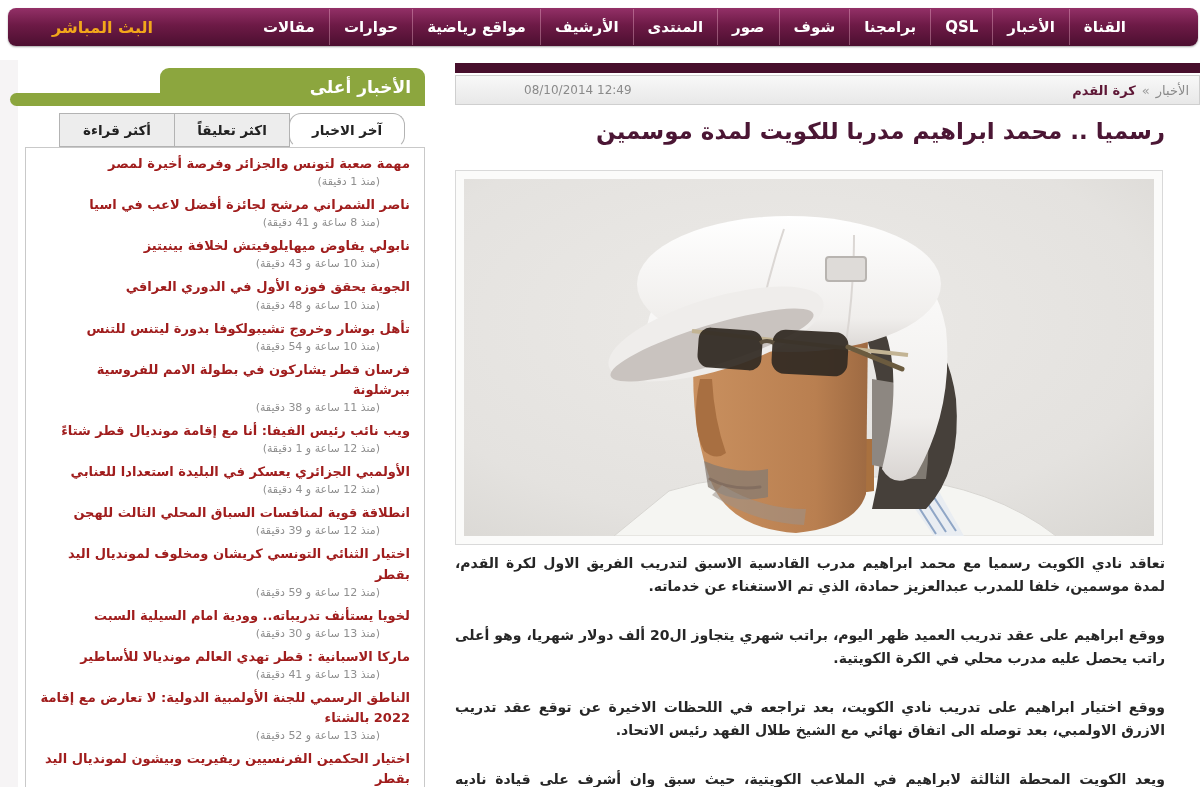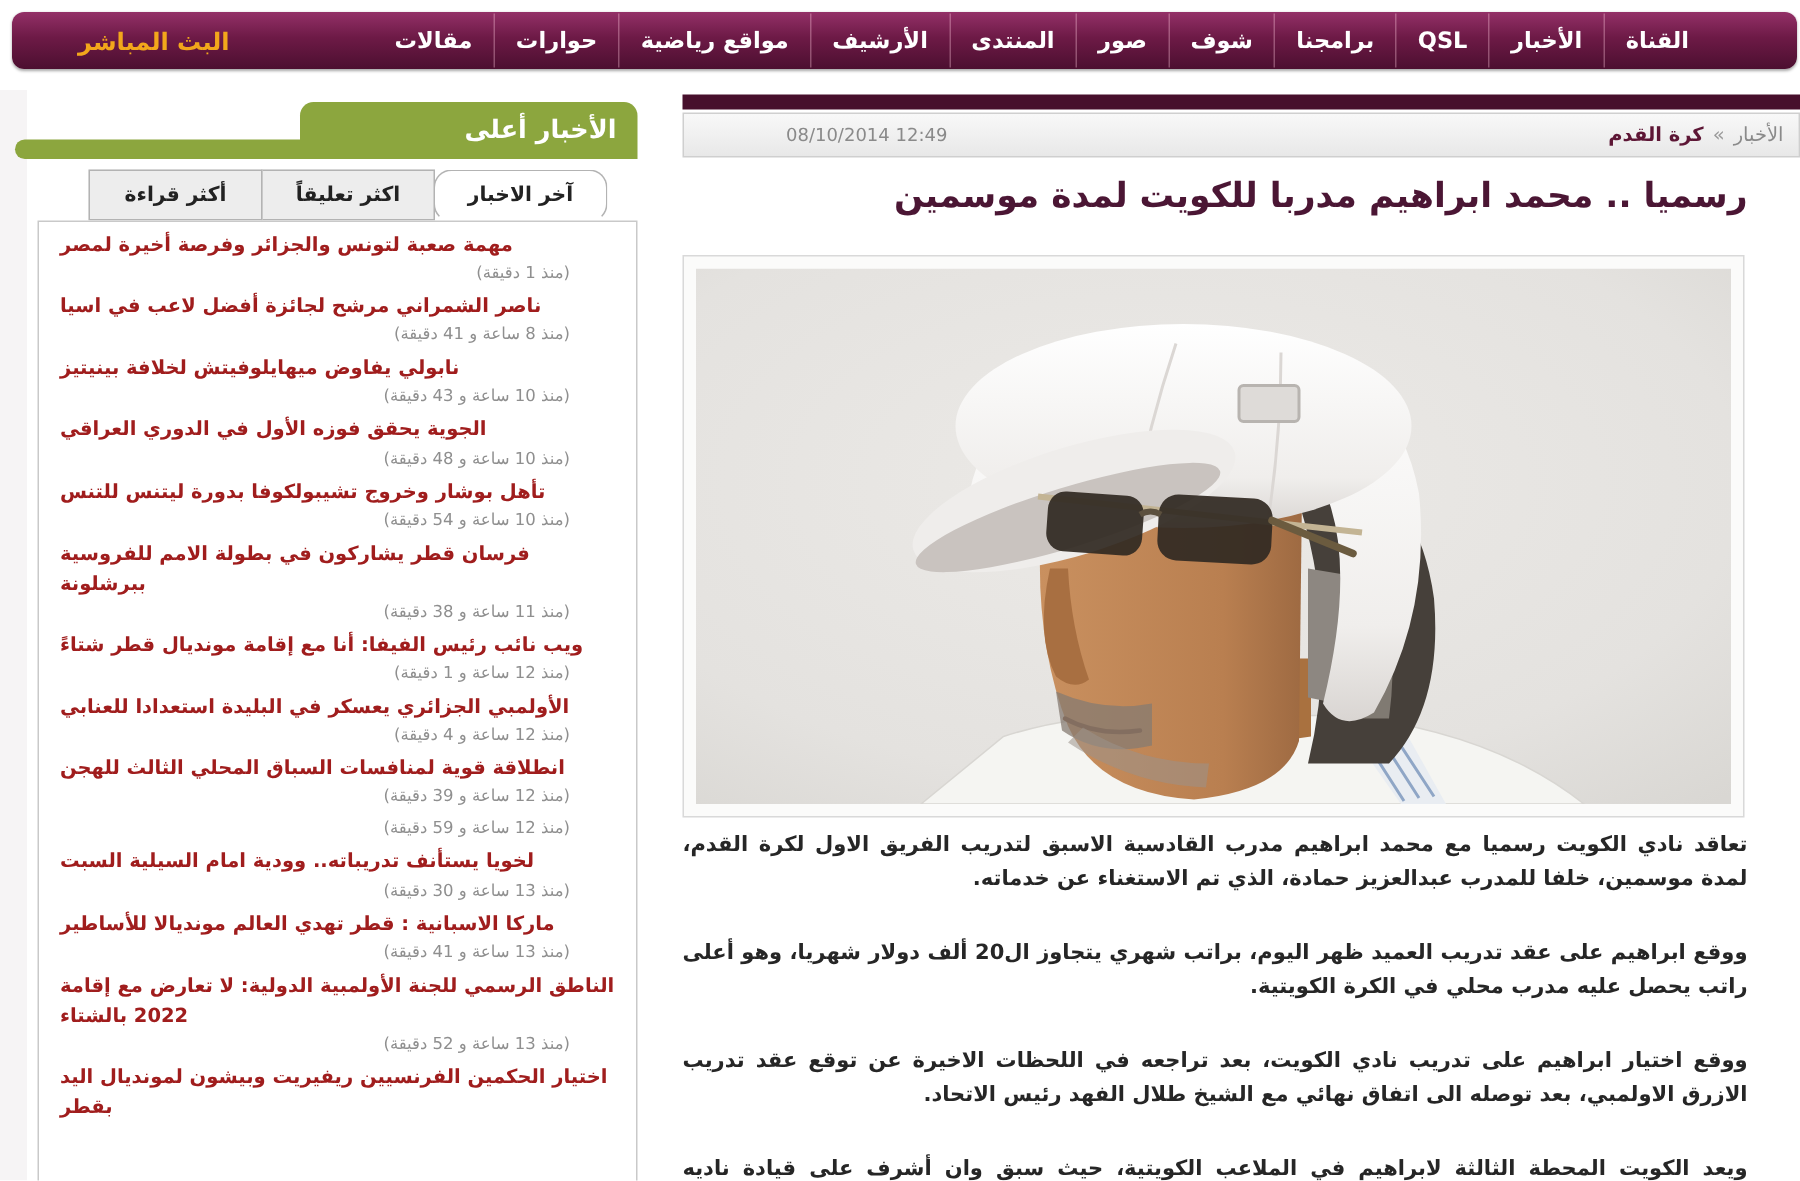--- a/index.html
+++ b/index.html
@@ -19,34 +19,34 @@
   .nav-item + .nav-item{ border-right:1px solid rgba(255,200,220,.35); }
   .nav-live{ margin-inline-start:auto; color:#f2a71b; font-size:16px; font-weight:bold;
              cursor:pointer; white-space:nowrap; }
 
   .left-edge{ position:absolute; left:0; top:60px; width:18px; bottom:0; background:#f6f4f5; }
 
   
   .green-header{ position:absolute; left:10px; top:68px; width:415px; height:38px; }
   .green-strip{ position:absolute; left:0; bottom:0; width:208px; height:13px;
                 background:#8ca63e; border-radius:7px 0 0 7px; }
-  .green-tab{ position:absolute; right:0; top:0; width:225px; height:38px;
+  .green-tab{ position:absolute; right:0; top:0; width:265px; height:38px;
               background:#8ca63e; border-radius:9px 9px 0 0; color:#fff;
               font-size:17px; font-weight:bold; text-align:right; direction:rtl;
               line-height:38px; padding:0 14px; }
   .tabs-row{ position:absolute; top:113px; right:795px; height:35px; display:flex; direction:rtl; }
   .tab{ width:116px; height:34px; background:#ededed; border:1px solid #b3b3b3;
         font-size:13.5px; font-weight:bold; color:#222; text-align:center;
         line-height:32px; cursor:pointer; }
   .tab + .tab{ margin-inline-start:-1px; }
   .tab.active{ background:#fff; border-bottom:1px solid #fff; height:35px;border-radius:12px; }
   .news-panel{ position:absolute; left:25px; top:147px; width:400px; height:680px;
                background:#fff; border:1px solid #c9c9c9; padding:5px 0; direction:rtl; }
   .news-item{ padding:1px 14px 2px; }
-  .news-title{ font-size:13px; font-weight:bold; color:#a01d1d; text-align:left;
+  .news-title{ font-size:13px; font-weight:bold; color:#a01d1d; text-align:right;
                line-height:1.55; cursor:pointer; }
   .news-time{ font-size:11px; color:#8f8f8f; text-align:right; padding:1px 30px 4px 0; }
 
   
   .dark-bar{ position:absolute; left:455px; right:0; top:63px; height:10px; background:#470f2c; }
   .crumb-bar{ position:absolute; left:455px; right:0; top:75px; height:30px;
               background:linear-gradient(#f8f8f8,#e8e8e8); border:1px solid #cfcfcf;
               display:flex; direction:rtl; align-items:center; padding:0 10px; font-size:13px; }
   .crumb-section{ color:#8a8a8a; cursor:pointer; }
   .crumb-sep{ color:#9a9a9a; padding:0 6px; }
@@ -150,20 +150,21 @@
       <div class="news-title">الأولمبي الجزائري يعسكر في البليدة استعدادا للعنابي</div>
       <div class="news-time">(منذ 12 ساعة و 4 دقيقة)</div>
     </div>
 
     <div class="news-item">
       <div class="news-title">انطلاقة قوية لمنافسات السباق المحلي الثالث للهجن</div>
       <div class="news-time">(منذ 12 ساعة و 39 دقيقة)</div>
     </div>
 
     <div class="news-item">
+      <div class="news-title">اختيار الثنائي التونسي كريشان ومخلوف لمونديال اليد بقطر</div>
       <div class="news-time">(منذ 12 ساعة و 59 دقيقة)</div>
     </div>
 
     <div class="news-item">
       <div class="news-title">لخويا يستأنف تدريباته.. وودية امام السيلية السبت</div>
       <div class="news-time">(منذ 13 ساعة و 30 دقيقة)</div>
     </div>
 
     <div class="news-item">
       <div class="news-title">ماركا الاسبانية : قطر تهدي العالم مونديالا للأساطير</div>

